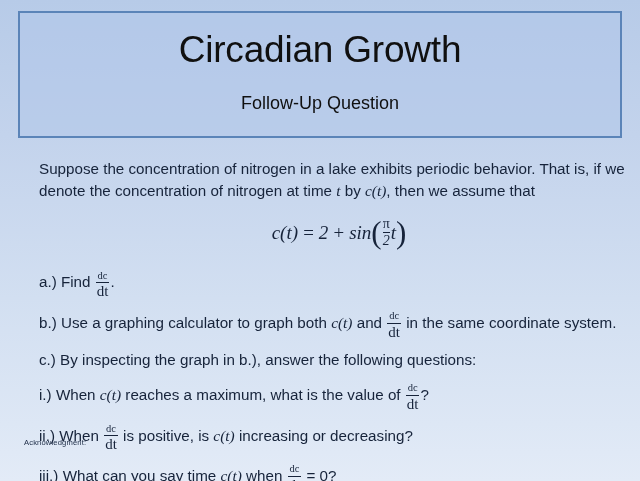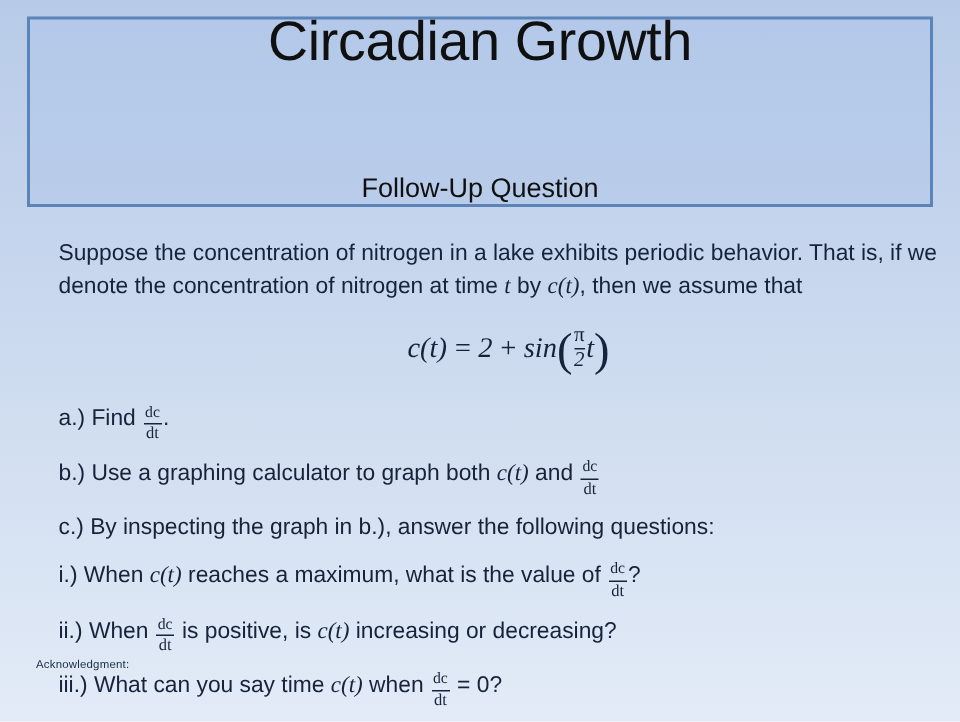--- a/index.html
+++ b/index.html
@@ -27,21 +27,21 @@
     left: 18px;
     top: 11px;
     width: 604px;
     height: 127px;
     box-sizing: border-box;
     border: 2px solid #5b84b8;
     background: rgba(176, 199, 233, 0.55);
     display: flex;
     flex-direction: column;
     align-items: center;
-    justify-content: space-between;
+    justify-content: center;
   }
   #title-main {
     font-size: 37px;
     line-height: 1.02;
     color: #101010;
     font-weight: 400;
     letter-spacing: -0.2px;
     margin-top: -4px;
   }
   #title-sub {
@@ -90,21 +90,21 @@
     position: relative;
     top: 0.08em;
   }
   .frac .num {
     display: block;
     font-size: 10.5px;
     padding: 0 1px 1px 1px;
   }
   .frac .den {
     display: block;
-    font-size: 11px;
+    font-size: 15px;
     border-top: 1px solid #16233a;
     padding: 1px 1px 0 1px;
   }
 
   
   #equation-row {
     margin-top: 16px;
     margin-bottom: 6px;
     text-align: center;
     height: 40px;
@@ -194,21 +194,21 @@
             <span class="num">π</span>
             <span class="den">2</span>
           </span>
           <span>t</span>
           <span class="paren">)</span>
       </span>
     </div>
 
     <div class="qline"><span>a.)</span><span> Find </span><span class="frac"><span class="num">dc</span><span class="den">dt</span></span><span>.</span></div>
 
-    <div class="qline"><span>b.)</span><span> Use a graphing calculator to graph both </span><span class="mi">c(t)</span><span> and </span><span class="frac"><span class="num">dc</span><span class="den">dt</span></span></div>
+    <div class="qline"><span>b.)</span><span> Use a graphing calculator to graph both </span><span class="mi">c(t)</span><span> and </span><span class="frac"><span class="num">dc</span><span class="den">dt</span></span><span> in the same coordinate system.</span></div>
 
     <div class="qline"><span>c.)</span><span> By inspecting the graph in b.), answer the following questions:</span></div>
 
     <div class="qline"><span>i.)</span><span> When </span><span class="mi">c(t)</span><span> reaches a maximum, what is the value of </span><span class="frac"><span class="num">dc</span><span class="den">dt</span></span><span>?</span></div>
 
     <div class="qline"><span>ii.)</span><span> When </span><span class="frac"><span class="num">dc</span><span class="den">dt</span></span><span> is positive, is </span><span class="mi">c(t)</span><span> increasing or decreasing?</span></div>
 
     <div class="qline"><span>iii.)</span><span> What can you say time </span><span class="mi">c(t)</span><span> when </span><span class="frac"><span class="num">dc</span><span class="den">dt</span></span><span> = 0?</span></div>
 
   </div>

